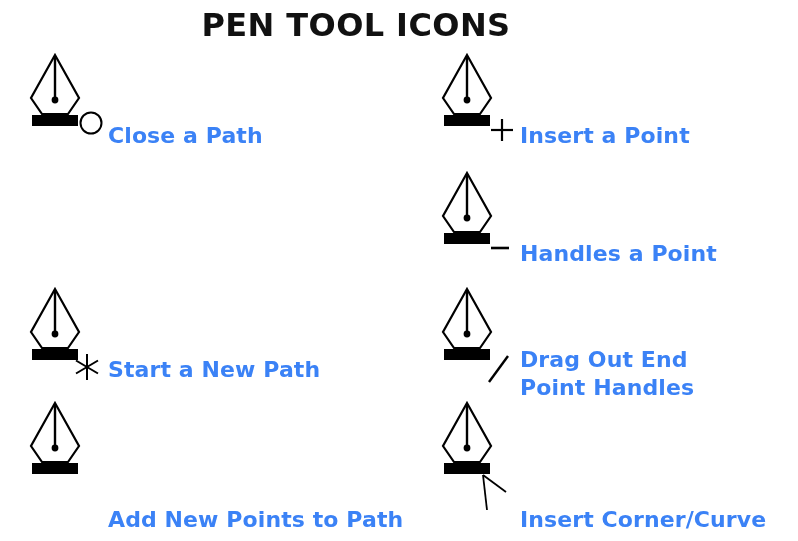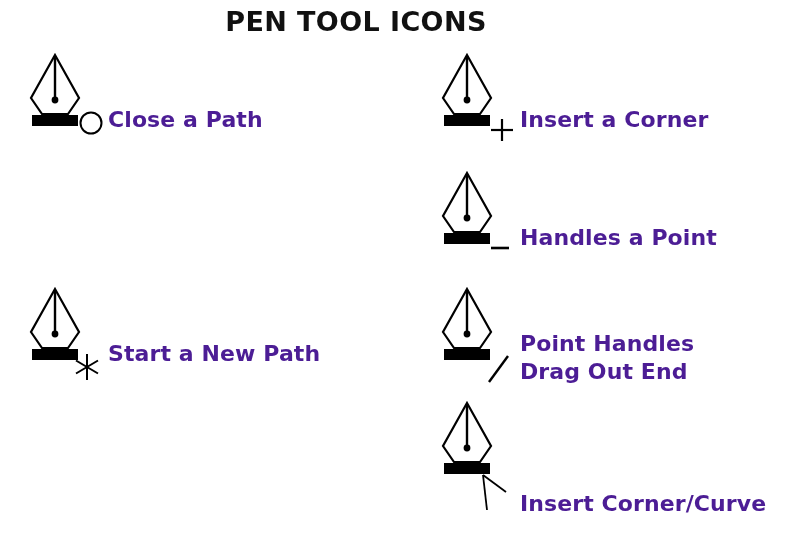--- a/index.html
+++ b/index.html
@@ -24,21 +24,21 @@
 
   
   .title {
     position: absolute;
     top: 6px;
     left: 0;
     width: 712px;
     text-align: center;
     font-family: "DejaVu Sans", "Liberation Sans", sans-serif;
     font-weight: 700;
-    font-size: 27px;
+    font-size: 32px;
     letter-spacing: 0.4px;
     color: #111111;
     white-space: nowrap;
   }
 
   
   .grid {
     position: absolute;
     top: 50px;
     left: 0;
@@ -71,31 +71,31 @@
     top: 2px;
   }
   .badge {
     position: absolute;
   }
 
   
   .label {
     position: absolute;
     left: 100px;
-    top: 0px;
+    top: 16px;
     width: 292px;
     height: 110px;
     display: flex;
     align-items: center;
     font-family: "DejaVu Sans", "Liberation Sans", sans-serif;
     font-weight: 700;
     font-size: 22px;
     line-height: 1.28;
     letter-spacing: 0.1px;
-    color: #4c1d95;
+    color: #3b82f6;
   }
   .label .lines { display: block; }
   .label .line { display: block; white-space: nowrap; }
   .label-mid    { align-items: flex-start; padding-top: 56px; }
   .label-two    { align-items: flex-start; padding-top: 46px; }
   .label-low    { align-items: flex-start; padding-top: 92px; }
   .label-low2   { align-items: flex-start; padding-top: 92px; }
 </style>
 </head>
 <body>
@@ -133,21 +133,21 @@
           <circle cx="31" cy="48" r="3.4" fill="#000000"></circle>
           <rect x="8" y="63" width="46" height="11" fill="#000000"></rect>
         </svg>
         <svg class="badge" style="left:60px; top:66px;" width="28" height="28" viewBox="0 0 28 28">
           <line x1="14" y1="3" x2="14" y2="25" stroke="#000000" stroke-width="2.2"></line>
           <line x1="3" y1="14" x2="25" y2="14" stroke="#000000" stroke-width="2.2"></line>
         </svg>
       </div>
       <div class="label label-mid">
         <span class="lines">
-          <span class="line">Insert a Corner</span>
+          <span class="line">Insert a Point</span>
         </span>
       </div>
     </div>
 
 
     <div class="entry col-right row-1">
       <div class="icon-block">
         <svg class="nib" width="62" height="86" viewBox="0 0 62 86">
           <path d="M31 3 L55 46 L44 62 L18 62 L7 46 Z" fill="#ffffff" stroke="#000000" stroke-width="2.2" stroke-linejoin="miter"></path>
           <line x1="31" y1="4" x2="31" y2="46" stroke="#000000" stroke-width="2.4"></line>
@@ -193,26 +193,41 @@
           <line x1="31" y1="4" x2="31" y2="46" stroke="#000000" stroke-width="2.4"></line>
           <circle cx="31" cy="48" r="3.4" fill="#000000"></circle>
           <rect x="8" y="63" width="46" height="11" fill="#000000"></rect>
         </svg>
         <svg class="badge" style="left:56px; top:68px;" width="30" height="34" viewBox="0 0 30 34">
           <line x1="5" y1="30" x2="24" y2="4" stroke="#000000" stroke-width="2.4"></line>
         </svg>
       </div>
       <div class="label label-two">
         <span class="lines">
+          <span class="line">Drag Out End</span>
           <span class="line">Point Handles</span>
-          <span class="line">Drag Out End</span>
-        </span>
-      </div>
-    </div>
-
+        </span>
+      </div>
+    </div>
+
+    <div class="entry col-left row-3">
+      <div class="icon-block">
+        <svg class="nib" width="62" height="86" viewBox="0 0 62 86">
+          <path d="M31 3 L55 46 L44 62 L18 62 L7 46 Z" fill="#ffffff" stroke="#000000" stroke-width="2.2" stroke-linejoin="miter"></path>
+          <line x1="31" y1="4" x2="31" y2="46" stroke="#000000" stroke-width="2.4"></line>
+          <circle cx="31" cy="48" r="3.4" fill="#000000"></circle>
+          <rect x="8" y="63" width="46" height="11" fill="#000000"></rect>
+        </svg>
+      </div>
+      <div class="label label-low">
+        <span class="lines">
+          <span class="line">Add New Points to Path</span>
+        </span>
+      </div>
+    </div>
 
     <div class="entry col-right row-3">
       <div class="icon-block">
         <svg class="nib" width="62" height="86" viewBox="0 0 62 86">
           <path d="M31 3 L55 46 L44 62 L18 62 L7 46 Z" fill="#ffffff" stroke="#000000" stroke-width="2.2" stroke-linejoin="miter"></path>
           <line x1="31" y1="4" x2="31" y2="46" stroke="#000000" stroke-width="2.4"></line>
           <circle cx="31" cy="48" r="3.4" fill="#000000"></circle>
           <rect x="8" y="63" width="46" height="11" fill="#000000"></rect>
         </svg>
         <svg class="badge" style="left:44px; top:72px;" width="52" height="48" viewBox="0 0 52 48">

